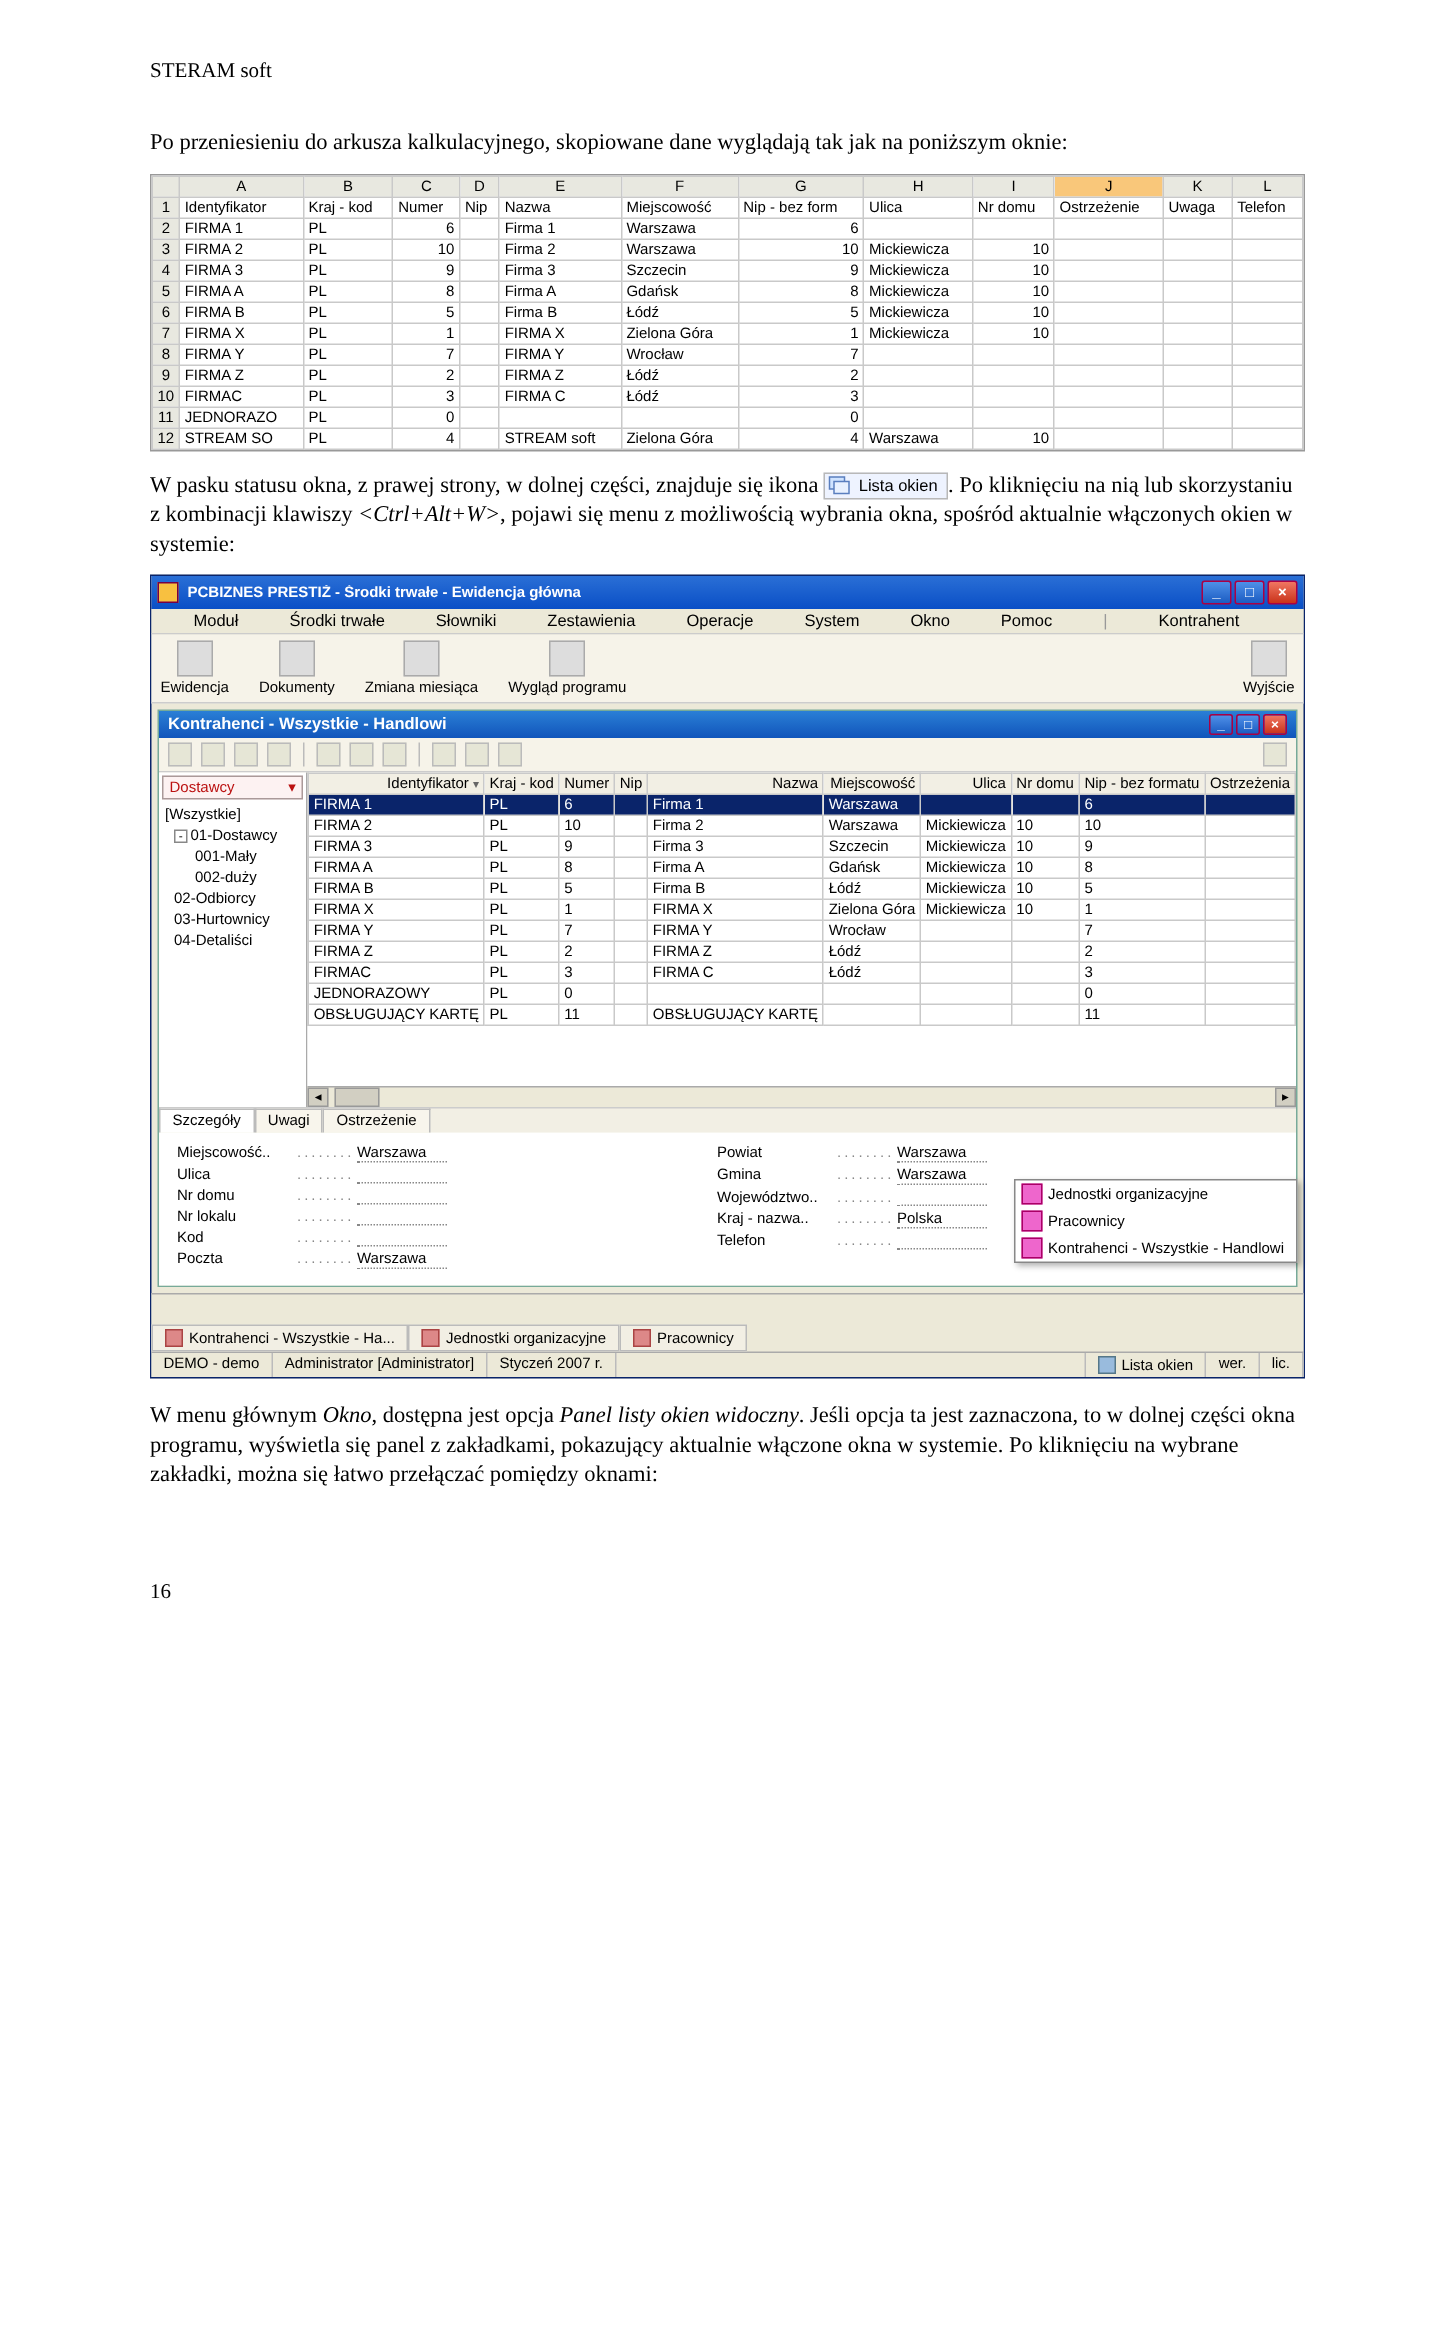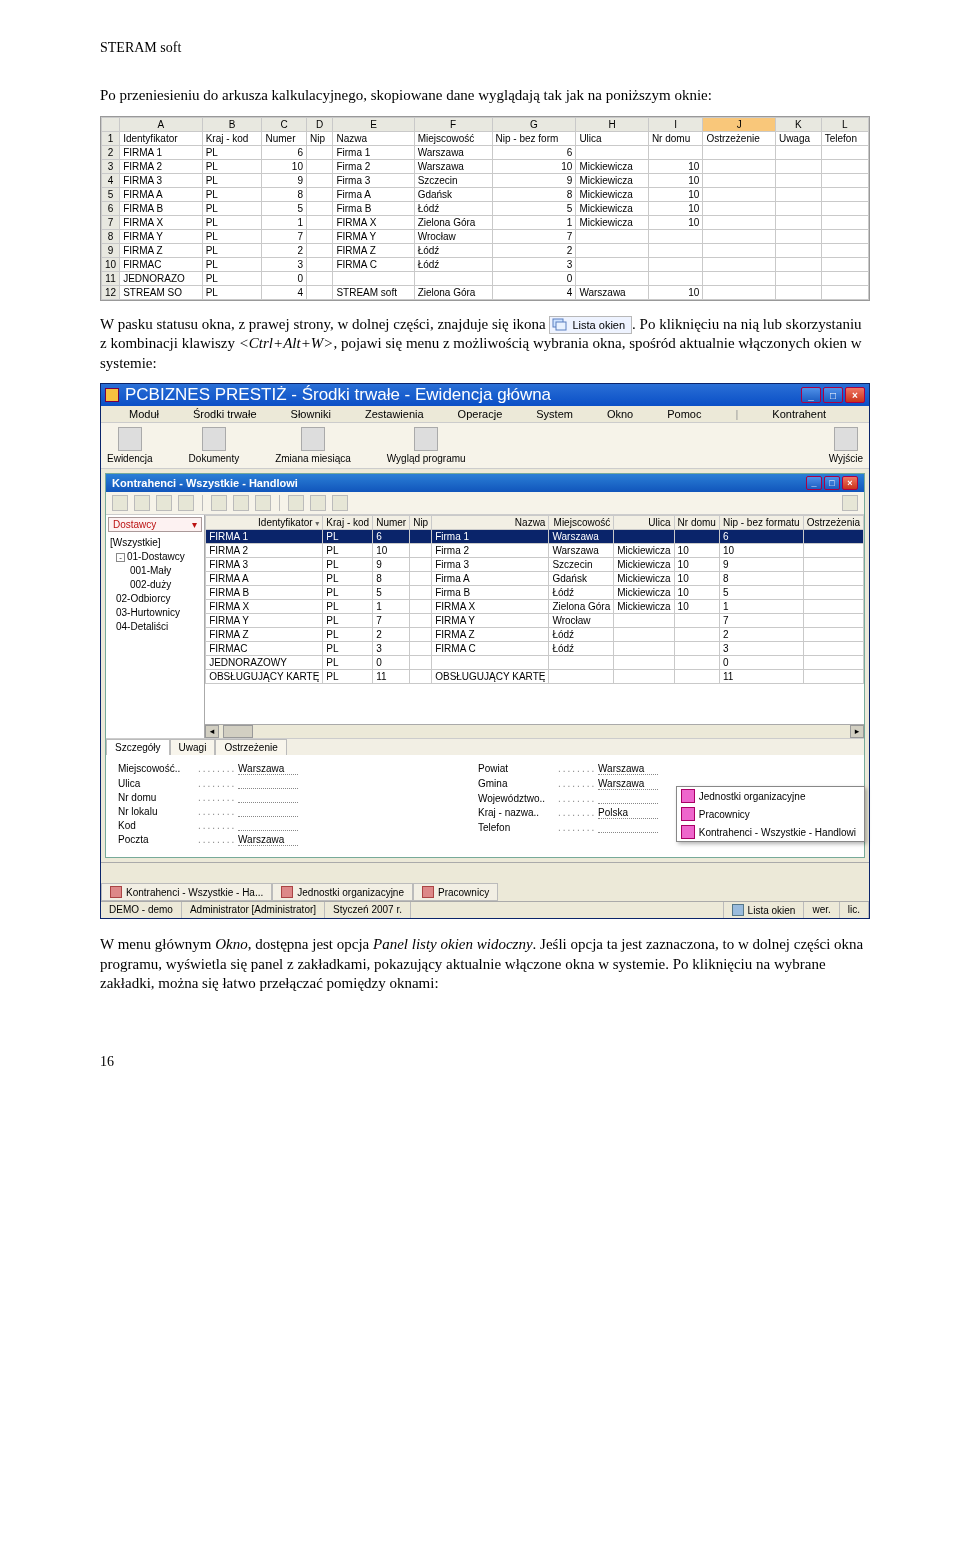--- a/index.html
+++ b/index.html
@@ -20,21 +20,21 @@
   .sheet-wrap .corner { width:18px; }
 
   
   .statusicon { display: inline-flex; align-items: center; border: 1px solid #b8b8b8; background: #eef3ff; padding: 1px 6px 1px 2px; font-family: Tahoma, sans-serif; font-size: 11px; vertical-align: middle; }
   .statusicon svg { width: 16px; height: 14px; margin-right: 4px; }
 
   
   .win { border: 1px solid #0a246a; font-family: Tahoma, Arial, sans-serif; font-size: 11px; background: #ece9d8; margin: 8px 0 16px 0; }
   .titlebar { background: linear-gradient(#2a6fd6, #0a4fc6); color: #fff; display: flex; align-items: center; height: 22px; padding: 0 4px; }
   .titlebar .ticon { width: 14px; height: 14px; background: #f8c040; border: 1px solid #704; margin-right: 6px; }
-  .titlebar .ttl { flex: 1; font-weight: normal; font-size: 17px; white-space: nowrap; overflow: hidden; }
+  .titlebar .ttl { flex: 1; font-weight: bold; font-size: 10px; white-space: nowrap; overflow: hidden; }
   .winbtns { display: flex; gap: 2px; }
   .winbtn { width: 20px; height: 16px; background: linear-gradient(#f5b35b,#e1843a); border: 1px solid #a04; color: #fff; font-weight: bold; font-size: 10px; display: flex; align-items: center; justify-content: center; border-radius: 2px; }
   .winbtn.close { background: linear-gradient(#f07662,#c9331a); }
   .winbtn.min, .winbtn.max { background: linear-gradient(#4f90e8,#1b5cc2); }
   .menubar { background: #ece9d8; padding: 2px 4px; display: flex; gap: 10px; font-size: 11px; border-bottom: 1px solid #ccc; }
   .menubar span { cursor: default; padding-left: 24px; }
   .menubar .sep { color: #999; }
   .toolbar { background: #f6f3e9; padding: 4px 6px; display: flex; gap: 24px; align-items: center; border-bottom: 1px solid #ccc; }
   .tbtn { display: flex; flex-direction: column; align-items: center; font-size: 10px; gap: 2px; }
   .tbtn .ic { width: 24px; height: 24px; background: #ddd; border: 1px solid #aaa; }
@@ -335,21 +335,21 @@
         <span>Słowniki</span>
         <span>Zestawienia</span>
         <span>Operacje</span>
         <span>System</span>
         <span>Okno</span>
         <span>Pomoc</span>
         <span class="sep">|</span>
         <span>Kontrahent</span>
       </div>
     <div class="toolbar">
-      <div id="toolbar-left" style="display:flex;gap:36px;">
+      <div id="toolbar-left" style="display:flex;gap:20px;">
           <div class="tbtn">
             <div class="ic"></div>
             <span>Ewidencja</span>
           </div>
           <div class="tbtn">
             <div class="ic"></div>
             <span>Dokumenty</span>
           </div>
           <div class="tbtn">
             <div class="ic"></div>

